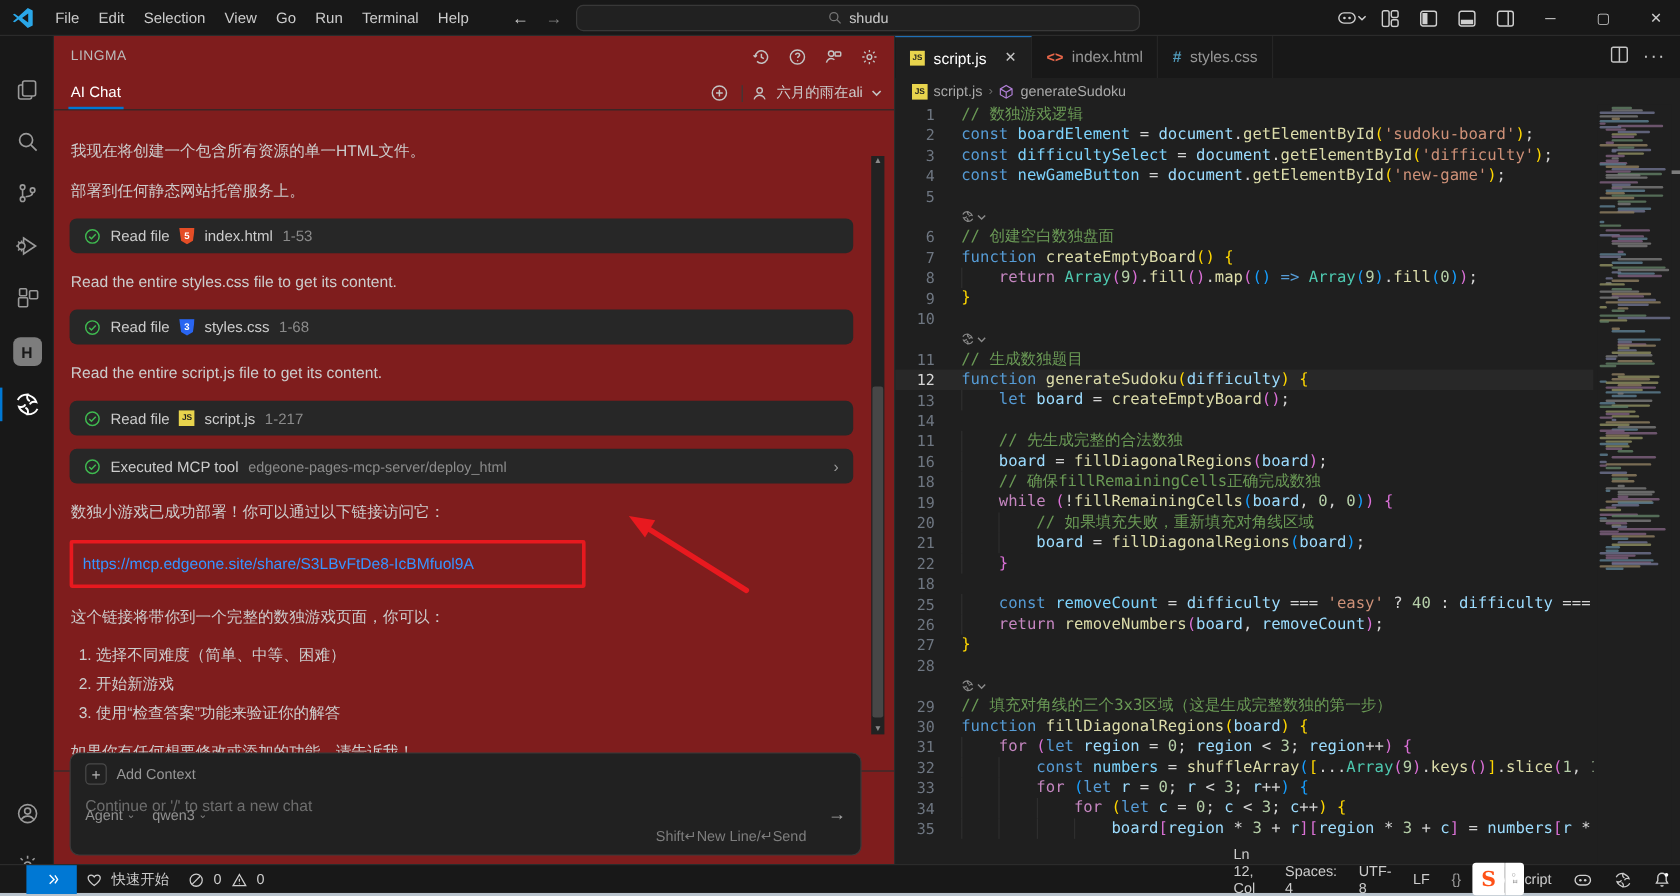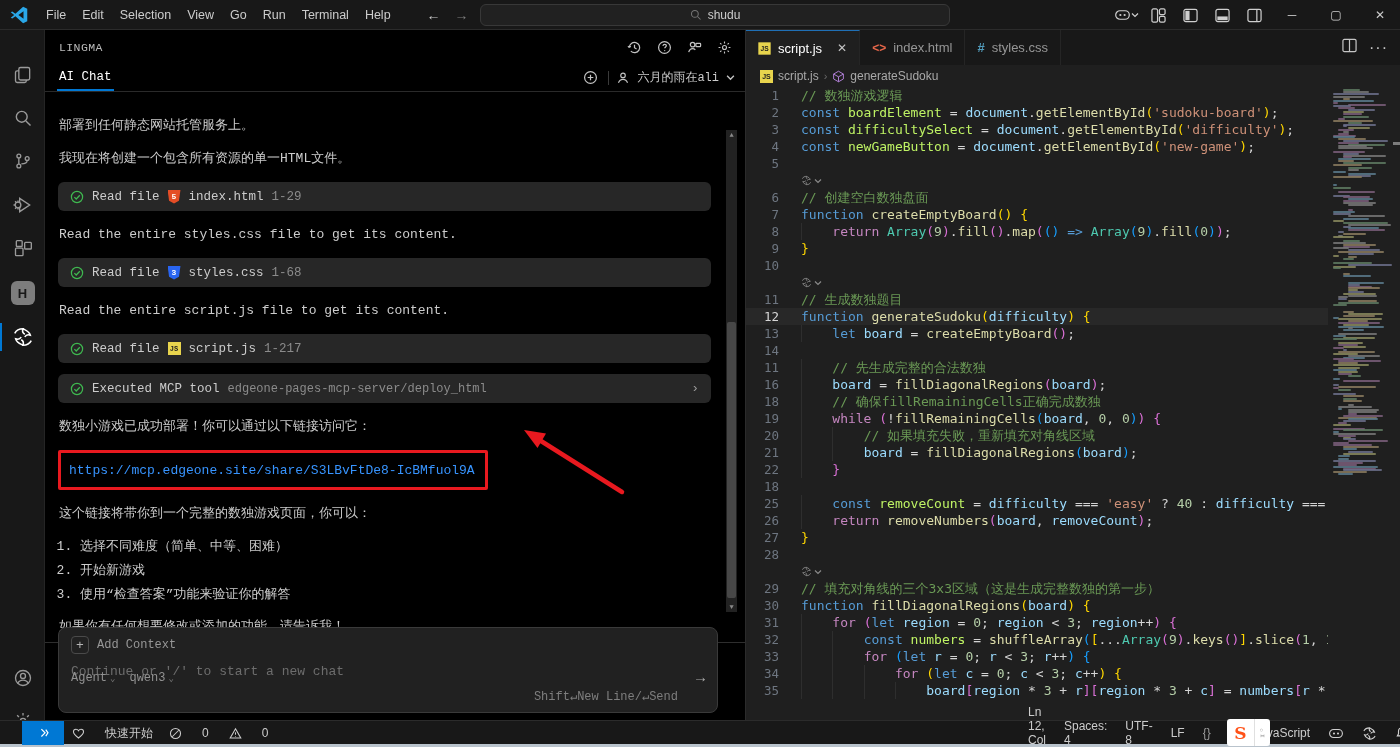--- a/index.html
+++ b/index.html
@@ -23,21 +23,21 @@
 
   
   #activitybar { position:absolute; left:0; top:30px; width:45px; height:690px;
     background:#181818; border-right:1px solid #252525; z-index:20; }
   .act-icon { position:absolute; left:0; width:45px; height:40px; display:flex; align-items:center; justify-content:center; color:#9a9a9a; }
   .act-icon.active { color:#ffffff; }
   .act-icon.active::before { content:""; position:absolute; left:0; top:6px; bottom:6px; width:2px; background:#0078d4; }
   .h-badge { width:24px; height:24px; border-radius:6px; background:#7d7d7d; color:#181818; font-weight:bold; font-size:13px; display:flex; align-items:center; justify-content:center; }
 
   
-  #chat { position:absolute; left:45px; top:30px; width:700px; height:690px; background:#000000;font-family:Liberation Mono, monospace; }
+  #chat { position:absolute; left:45px; top:30px; width:700px; height:690px; background:#7f1d1d; }
   #chat-header { height:34px; display:flex; align-items:center; padding:0 10px 0 14px; }
   #chat-title { color:#bbbbbb; font-size:11.5px; letter-spacing:.4px; }
   #chat-header-icons { margin-left:auto; display:flex; gap:8px; }
   .hdr-ic { width:22px; height:22px; display:flex; align-items:center; justify-content:center; color:#c3c3c3; border-radius:4px; }
   #chat-tabrow { height:28px; display:flex; align-items:center; padding:0 10px 0 14px; border-bottom:1px solid #2a2a2a; position:relative; }
   #ai-chat-tab { color:#ffffff; font-size:12.5px; position:relative; padding-bottom:7px; top:3px; }
   #ai-chat-tab::after { content:""; position:absolute; left:-2px; right:-2px; bottom:0; height:2px; background:#0078d4; }
   #chat-tab-right { margin-left:auto; display:flex; align-items:center; gap:7px; color:#c3c3c3; }
   #account-name { font-size:12px; color:#cccccc; }
   .sep-v { width:1px; height:14px; background:#3a3a3a; }
@@ -100,36 +100,36 @@
   #code-area { position:absolute; left:0; top:57px; right:72px; bottom:0; overflow:hidden;
     font-family:"DejaVu Sans Mono","Liberation Mono",monospace; font-size:13px; }
   .code-row { position:relative; height:17px; line-height:17px; white-space:pre; }
   .code-row .ln { position:absolute; left:0; top:0; width:33px; text-align:right; color:#6e7681; font-size:12.5px; }
   .code-row.active-line { background:rgba(255,255,255,.045); }
   .code-row.active-line .ln { color:#d7d7d7; }
   .code-row .lc { display:block; margin-left:55px; }
   .guide { position:absolute; top:0; bottom:0; width:1px; background:#2e2e2e; }
   .ai-widget { margin-left:55px; display:inline-flex; align-items:center; gap:2px; color:#8a8a8a; height:17px; }
   .tok-cm{color:#6a9955} .tok-kw{color:#569cd6} .tok-ctl{color:#c586c0} .tok-var{color:#9cdcfe}
-  .tok-cst{color:#bef264} .tok-fn{color:#dcdcaa} .tok-cls{color:#4ec9b0} .tok-str{color:#ce9178}
+  .tok-cst{color:#7dd3fc} .tok-fn{color:#dcdcaa} .tok-cls{color:#4ec9b0} .tok-str{color:#ce9178}
   .tok-num{color:#b5cea8} .tok-op{color:#d4d4d4} .tok-pl{color:#d4d4d4}
   .tok-p1{color:#ffd700} .tok-p2{color:#da70d6} .tok-p3{color:#179fff}
 
   #minimap { position:absolute; right:7px; top:57px; width:62px; bottom:0; overflow:hidden; background:#1f1f1f; }
   .mm-line { position:absolute; height:2px; border-radius:1px; opacity:.85; }
   #overview-ruler { position:absolute; right:0; top:57px; width:7px; bottom:0; }
   #ov-marker { position:absolute; right:0; top:55px; width:7px; height:3px; background:#7c7c7c; }
 
   
   #statusbar { position:absolute; left:0; top:720px; width:1400px; height:24px; background:#181818;
     border-top:1px solid #2b2b2b; color:#cccccc; font-size:12px; z-index:30; }
   #sb-left { position:absolute; left:0; top:0; height:24px; display:flex; align-items:center; }
   #remote-ind { width:42px; height:24px; margin-left:22px; background:#0078d4; color:#fff; display:flex;
     align-items:center; justify-content:center; font-size:11px; }
-  .sb-item { display:flex; align-items:center; gap:20px; padding:0 8px; height:24px; }
+  .sb-item { display:flex; align-items:center; gap:8px; padding:0 8px; height:24px; }
   #sb-right { position:absolute; left:1020px; top:0; height:24px; display:flex; align-items:center; gap:2px; }
   #bottom-strip { position:absolute; left:0; top:744px; width:1400px; height:3px; background:#b9c3cc; }
 
   #sogou { position:absolute; left:1227px; top:719px; height:27px; display:flex; z-index:50; }
   #sogou .sbox { width:27px; background:#ffffff; border-radius:3px 0 0 3px; display:flex; align-items:center; justify-content:center;
     color:#ff5117; font-weight:bold; font-size:17px; font-family:"DejaVu Serif", serif; }
   #sogou .mbox { width:16px; background:#ffffff; border-left:1px solid #e0e0e0; border-radius:0 3px 3px 0;
     display:flex; flex-direction:column; align-items:center; justify-content:center; color:#888; font-size:6px; line-height:6px; }
 </style>
 </head>
@@ -305,31 +305,31 @@
           <path d="M2.8 13.5c1-2.8 3-3.9 5.2-3.9s4.2 1.1 5.2 3.9"></path>
         </svg>
       <span id="account-name">六月的雨在ali</span>
       <svg width="9" height="9" viewBox="0 0 8 8">
           <path d="M1 2.5 4 5.5 7 2.5" fill="none" stroke="#c3c3c3" stroke-width="1.2"></path>
         </svg>
     </div>
   </div>
 
   <div id="chat-messages">
+      <div class="msg-text">我现在将创建一个包含所有资源的单一HTML文件。</div>
       <div class="msg-text">部署到任何静态网站托管服务上。</div>
-      <div class="msg-text">我现在将创建一个包含所有资源的单一HTML文件。</div>
       <div class="tool-card">
         <svg width="14" height="14" viewBox="0 0 16 16" fill="none" stroke="#3fb950" stroke-width="1.4">
           <circle cx="8" cy="8" r="6.4"></circle>
           <path d="m5 8.2 2.1 2.1L11.2 6"></path>
         </svg>
         <span>Read file</span>
         <span class="ficon html">5</span>
         <span>index.html</span>
-        <span class="range">1-29</span>
+        <span class="range">1-53</span>
       </div>
       <div class="msg-text">Read the entire styles.css file to get its content.</div>
       <div class="tool-card">
         <svg width="14" height="14" viewBox="0 0 16 16" fill="none" stroke="#3fb950" stroke-width="1.4">
           <circle cx="8" cy="8" r="6.4"></circle>
           <path d="m5 8.2 2.1 2.1L11.2 6"></path>
         </svg>
         <span>Read file</span>
         <span class="ficon css">3</span>
         <span>styles.css</span>

